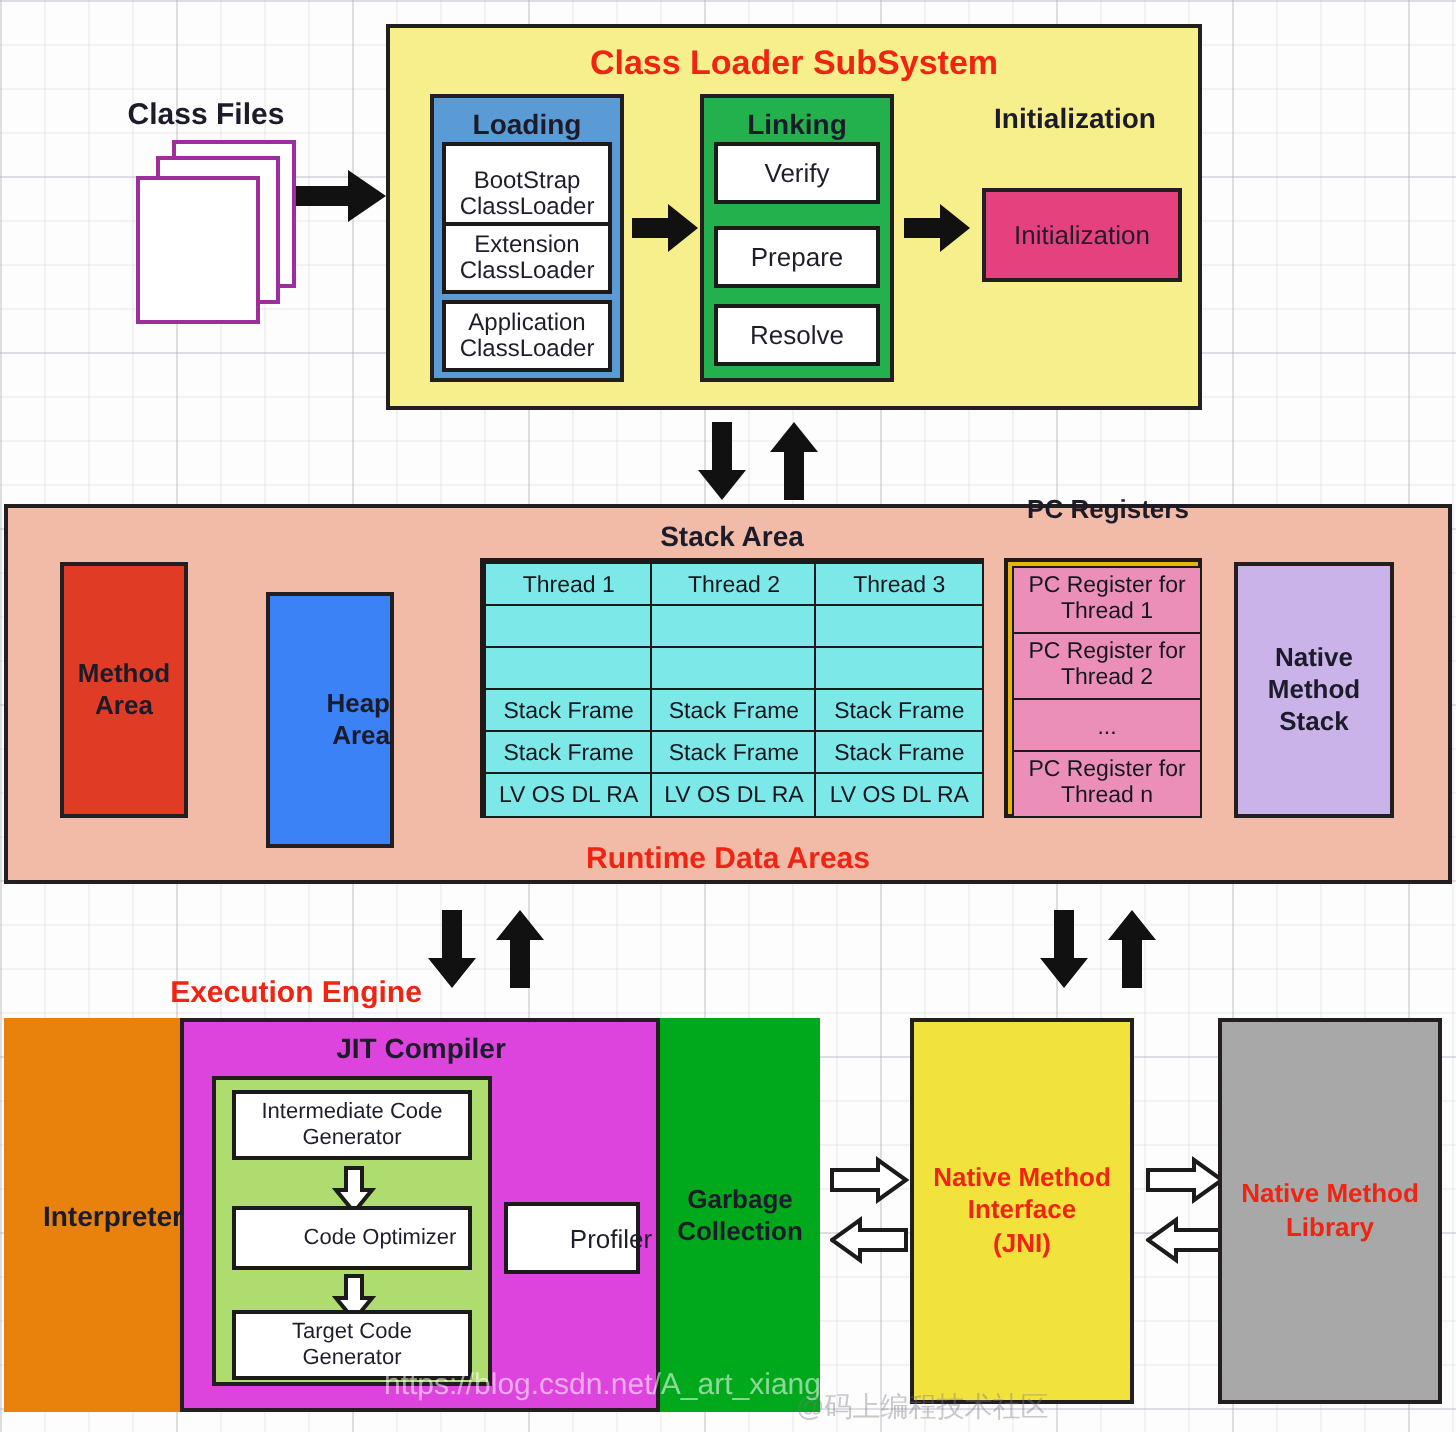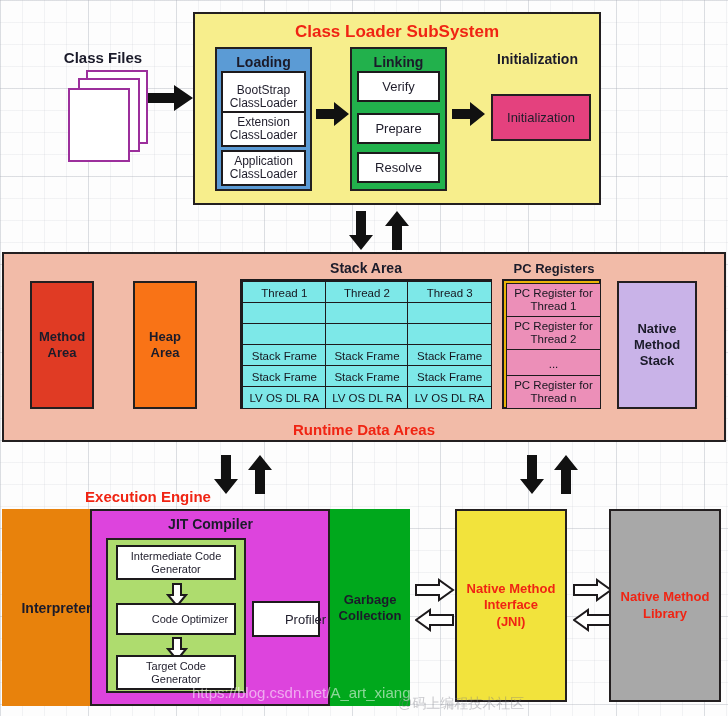--- a/index.html
+++ b/index.html
@@ -133,21 +133,21 @@
   </svg>
 </div>
 
 <div class="abs panel" style="left:2px;top:252px;width:724px;height:190px;background:#F2BBA8;"></div>
 
 <div class="abs box col ctr" style="left:30px;top:281px;width:64px;height:128px;background:#E03B24;line-height:1.2;">
   <span class="ttl-dark t13">Method</span>
   <span class="ttl-dark t13">Area</span>
 </div>
 
-<div class="abs box col ctr" style="left:133px;top:281px;width:64px;height:128px;background:#f97316;line-height:1.2;">
+<div class="abs box col ctr" style="left:133px;top:296px;width:64px;height:128px;background:#3b82f6;line-height:1.2;align-items:flex-end;">
   <span class="ttl-dark t13">Heap</span>
   <span class="ttl-dark t13">Area</span>
 </div>
 
 <div class="abs ctr ttl-dark t14" style="left:240px;top:258px;width:252px;height:20px;">Stack Area</div>
 <div class="abs" id="stack-grid" style="left:240px;top:279px;width:252px;height:130px;border:2px solid #1d1a1c;">
     <div class="scell" style="position: absolute; left: 0px; top: 0px; width: 82.6667px; height: 21px;">Thread 1</div>
     <div class="scell" style="position: absolute; left: 82.6667px; top: 0px; width: 82.6667px; height: 21px;">Thread 2</div>
     <div class="scell" style="position: absolute; left: 165.333px; top: 0px; width: 82.6667px; height: 21px;">Thread 3</div>
     <div class="scell" style="position: absolute; left: 0px; top: 21px; width: 82.6667px; height: 21px;"></div>
@@ -160,21 +160,21 @@
     <div class="scell" style="position: absolute; left: 82.6667px; top: 63px; width: 82.6667px; height: 21px;">Stack Frame</div>
     <div class="scell" style="position: absolute; left: 165.333px; top: 63px; width: 82.6667px; height: 21px;">Stack Frame</div>
     <div class="scell" style="position: absolute; left: 0px; top: 84px; width: 82.6667px; height: 21px;">Stack Frame</div>
     <div class="scell" style="position: absolute; left: 82.6667px; top: 84px; width: 82.6667px; height: 21px;">Stack Frame</div>
     <div class="scell" style="position: absolute; left: 165.333px; top: 84px; width: 82.6667px; height: 21px;">Stack Frame</div>
     <div class="scell" style="position: absolute; left: 0px; top: 105px; width: 82.6667px; height: 21px;">LV OS DL RA</div>
     <div class="scell" style="position: absolute; left: 82.6667px; top: 105px; width: 82.6667px; height: 21px;">LV OS DL RA</div>
     <div class="scell" style="position: absolute; left: 165.333px; top: 105px; width: 82.6667px; height: 21px;">LV OS DL RA</div>
   </div>
 
-<div class="abs ctr ttl-dark t13" style="left:498px;top:259px;width:112px;height:18px;">PC Registers</div>
+<div class="abs ctr ttl-dark t13" style="left:498px;top:245px;width:112px;height:18px;">PC Registers</div>
 <div class="abs" style="left:502px;top:279px;width:99px;height:130px;border:2px solid #1d1a1c;background:#eab308;">
   <div class="pcell" style="position:absolute;left:2px;top:2px;width:93px;height:32px;">
     <div><span>PC Register for</span><br>
     <span>Thread 1</span></div>
   </div>
   <div class="pcell" style="position:absolute;left:2px;top:35px;width:93px;height:32px;">
     <div><span>PC Register for</span><br>
     <span>Thread 2</span></div>
   </div>
   <div class="pcell" style="position:absolute;left:2px;top:68px;width:93px;height:28px;">...</div>

